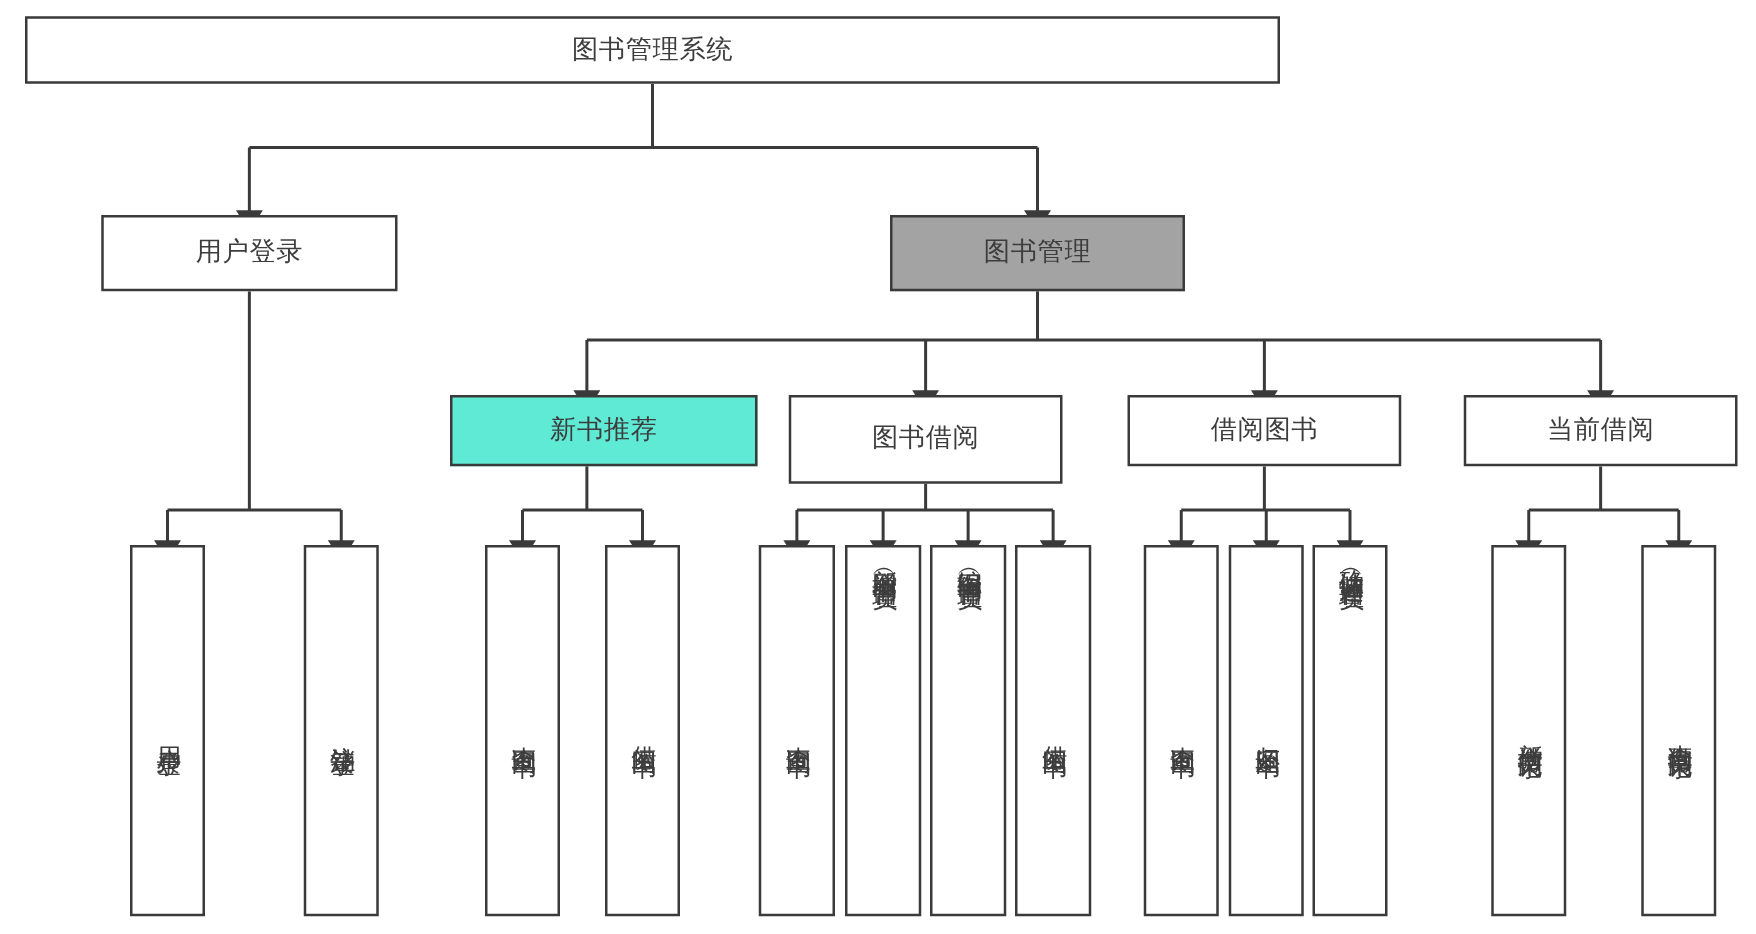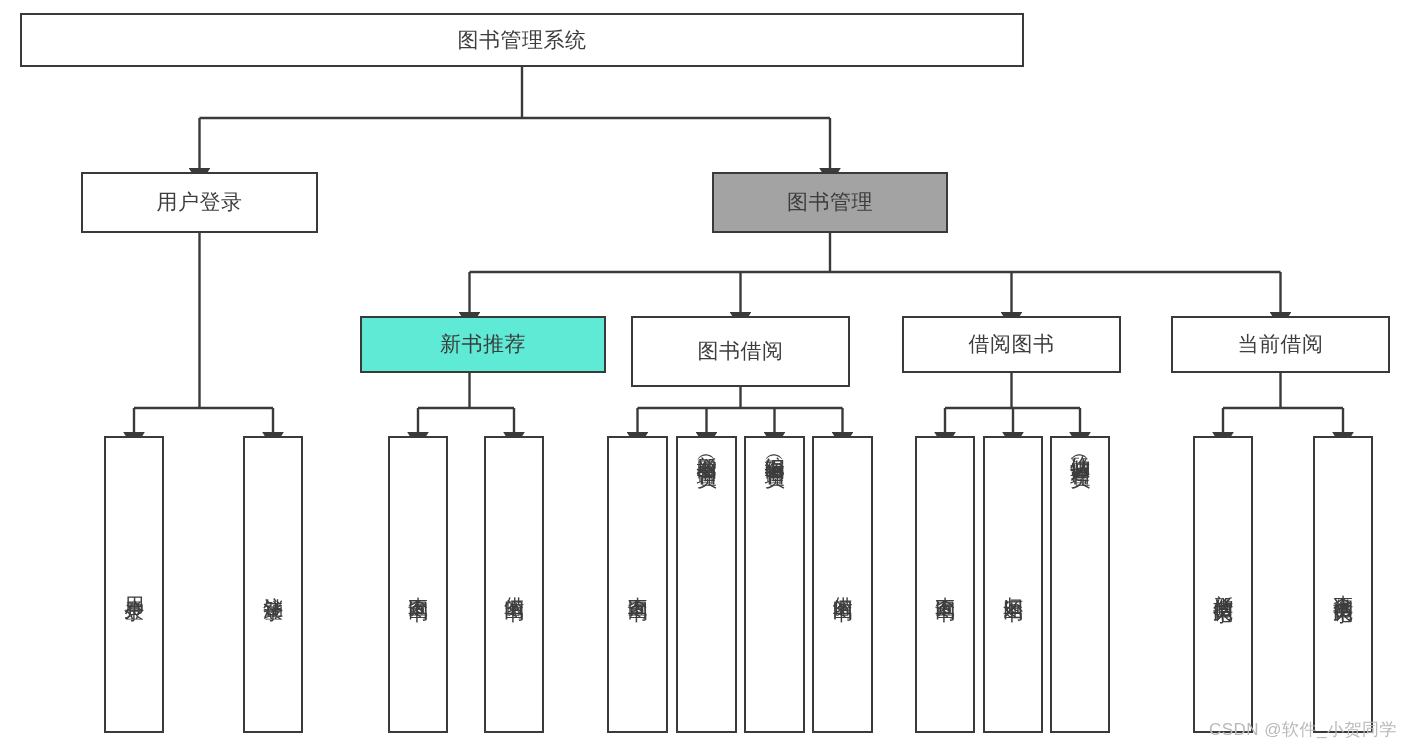--- a/index.html
+++ b/index.html
@@ -175,14 +175,13 @@
       <div class="node-box vertical toptext" style="left: 1050px; top: 436px; width: 60px; height: 297px; border-color: rgb(58, 58, 58); background: rgb(255, 255, 255);">
         <span class="node-label" style="color: rgb(61, 61, 61);">确认归还（管理员）</span>
       </div>
       <div class="node-box vertical" style="left: 1193px; top: 436px; width: 60px; height: 297px; border-color: rgb(58, 58, 58); background: rgb(255, 255, 255);">
         <span class="node-label" style="color: rgb(61, 61, 61);">新增借阅记录</span>
       </div>
       <div class="node-box vertical" style="left: 1313px; top: 436px; width: 60px; height: 297px; border-color: rgb(58, 58, 58); background: rgb(255, 255, 255);">
         <span class="node-label" style="color: rgb(61, 61, 61);">查询借阅记录</span>
       </div>
     </div>
-  <div id="watermark">CSDN @软件_小贺同学</div>
 </div>
 
 </body></html>

